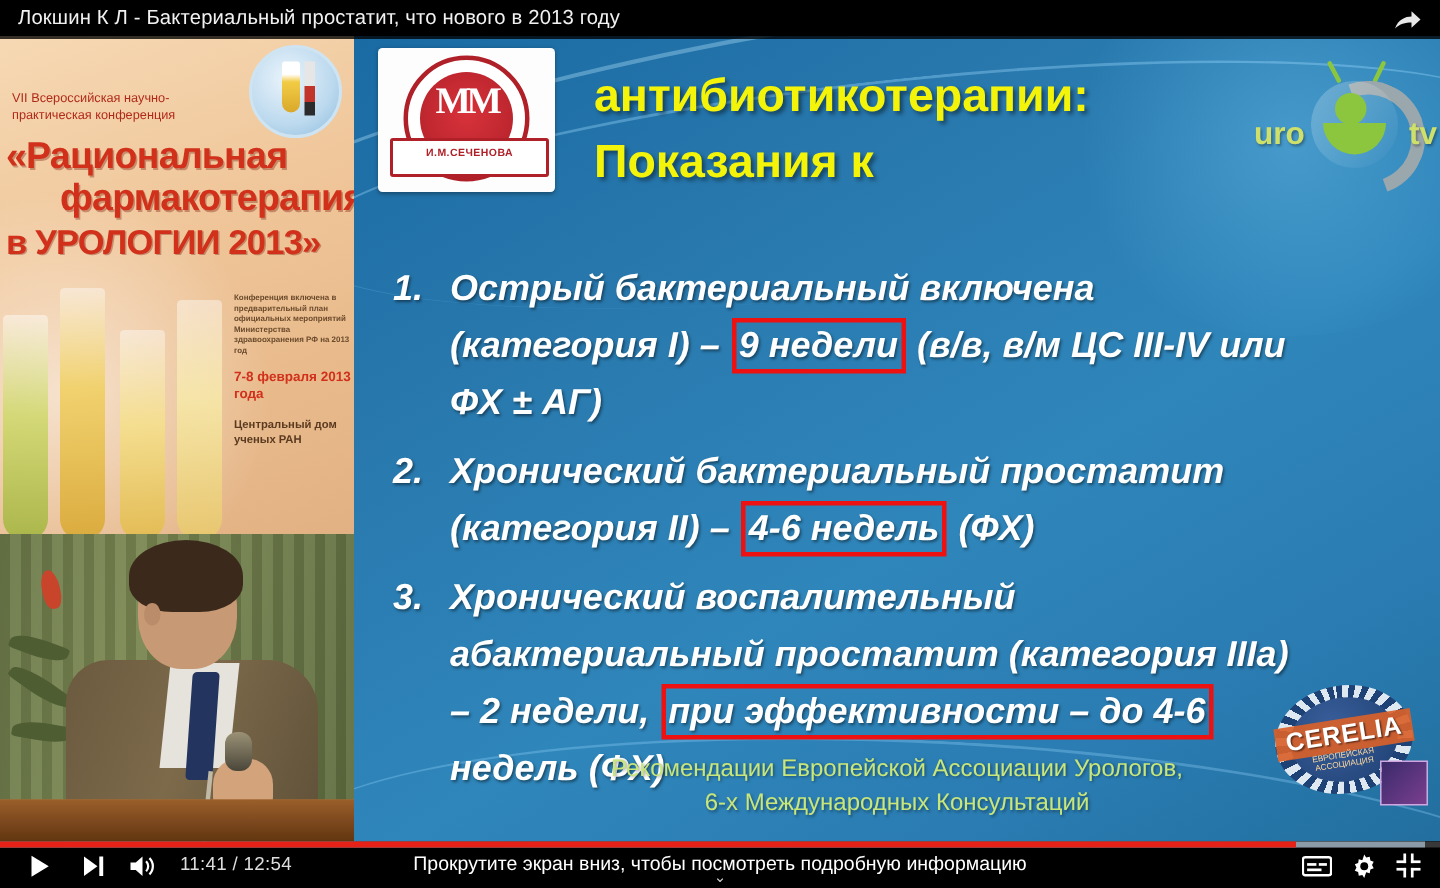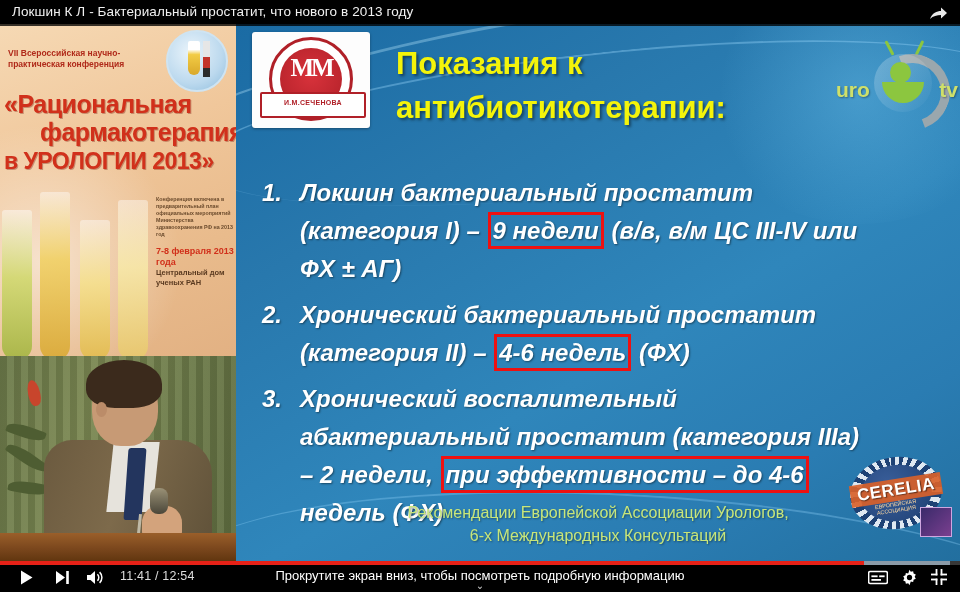--- a/index.html
+++ b/index.html
@@ -22,39 +22,39 @@
   .poster{position:absolute;left:0;top:0;width:236px;height:332px;overflow:hidden;
     background:linear-gradient(160deg,#f6d9b4 0%,#f0c79b 38%,#e9bb8c 70%,#e2b183 100%);}
   .poster .plight{position:absolute;left:0;top:0;width:236px;height:332px;
     background:radial-gradient(circle at 18% 72%,rgba(255,255,255,.55),rgba(255,255,255,0) 45%);}
   .poster .tubes{position:absolute;left:-4px;bottom:-4px;width:170px;height:180px;}
   .poster .tube{position:absolute;bottom:0;width:30px;border-radius:3px 3px 14px 14px;opacity:.85;}
   .t1{left:6px;height:150px;background:linear-gradient(to bottom,rgba(255,255,255,.55),#cfd86a 45%,#9fb43c);}
   .t2{left:44px;height:168px;background:linear-gradient(to bottom,rgba(255,255,255,.5),#f0cf5e 40%,#d8a72e);}
   .t3{left:84px;height:140px;background:linear-gradient(to bottom,rgba(255,255,255,.5),#f5e08a 45%,#e2bb49);}
   .t4{left:122px;height:160px;background:linear-gradient(to bottom,rgba(255,255,255,.5),#f7e9a8 42%,#e8c96a);}
-  .poster .conf-line{position:absolute;left:8px;top:24px;width:138px;color:#b02a1a;
-    font-weight:bold;font-size:8.5px;line-height:11px;}
+  .poster .conf-line{position:absolute;left:8px;top:36px;width:138px;color:#b02a1a;
+    font-weight:normal;font-size:8.5px;line-height:11px;}
   .poster .big1,.poster .big2,.poster .big3{position:absolute;left:4px;color:#d1301b;
     font-weight:bold;font-style:normal;letter-spacing:-.5px;
     text-shadow:1px 1px 0 rgba(120,20,10,.35);}
   .poster .big1{top:66px;font-size:25px;}
   .poster .big2{top:94px;font-size:25px;margin-left:36px;}
   .poster .big3{top:124px;font-size:23px;}
   .poster .emblem{position:absolute;right:8px;top:6px;width:58px;height:58px;border-radius:50%;
     background:radial-gradient(circle at 40% 35%,#eaf4fb,#bcd9ee 60%,#8cbcdd);
     border:2px solid #cfe4f2;}
   .poster .emblem .flask{position:absolute;left:20px;top:9px;width:12px;height:34px;
     background:linear-gradient(to bottom,#fff 25%,#f2cc45 40%,#d9a82a);border-radius:2px 2px 6px 6px;}
   .poster .emblem .bar{position:absolute;left:35px;top:9px;width:7px;height:36px;
     background:linear-gradient(to bottom,#e6e6e6 45%,#c2342a 45%,#c2342a 75%,#2b2b2b 75%);}
   .poster .sidebox{position:absolute;left:156px;top:172px;width:78px;}
   .poster .micro{color:#6a4a2c;font-size:5.3px;line-height:7px;font-weight:bold;}
   .poster .dates{color:#d1301b;font-size:9px;font-weight:bold;line-height:11px;margin-top:8px;}
-  .poster .venue{color:#5a3a20;font-size:7.5px;font-weight:bold;line-height:10px;}
+  .poster .venue{color:#5a3a20;font-size:7.5px;font-weight:bold;line-height:10px;margin-top:10px;}
 
   
   .speaker{position:absolute;left:0;top:332px;width:236px;height:205px;overflow:hidden;
     background:linear-gradient(100deg,#6c7a4a 0%,#7b8852 35%,#6f7d4b 65%,#5f6d40 100%);}
   .speaker .curtain{position:absolute;inset:0;
     background:repeating-linear-gradient(90deg,rgba(0,0,0,.10) 0 7px,rgba(255,255,255,.05) 7px 14px);}
   .speaker .plant{position:absolute;left:2px;top:18px;width:60px;height:160px;}
   .speaker .leaf{position:absolute;background:#4e5d32;border-radius:60% 10% 60% 10%;transform:rotate(20deg);}
   .speaker .flower{position:absolute;left:26px;top:6px;width:12px;height:26px;background:#c8452c;
     border-radius:50% 50% 40% 40%;transform:rotate(-12deg);}
@@ -240,39 +240,39 @@
         <div class="seal">
           <div class="inner"></div>
           <div class="mm">ММ</div>
         </div>
         <div class="ribbon">
             <span>И.М.СЕЧЕНОВА</span>
           </div>
       </div>
 
       <div class="slide-title">
+        <div>антибиотикотерапии:</div>
         <div>Показания к</div>
-        <div>антибиотикотерапии:</div>
       </div>
 
       <div class="urotv">
         <div class="ant a1"></div>
           <div class="ant a2"></div>
         <div class="arc1"></div>
           <div class="ball"></div>
         <div class="dot"></div>
           <div class="smile"></div>
         <div class="txt uro">uro</div>
         <div class="txt tv">tv</div>
       </div>
 
       <div class="body-list" id="slide-items">
           <div class="li">
             <span class="num">1.</span>
-            <div class="ln"><span>Локшин бактериальный простатит</span></div>
+            <div class="ln"><span>Острый бактериальный включена</span></div>
             <div class="ln"><span>(категория I) – </span><span class="hl" style="border-color: rgb(238, 17, 17);">9 недели</span><span> (в/в, в/м ЦС III-IV или</span></div>
             <div class="ln"><span>ФХ ± АГ)</span></div>
           </div>
           <div class="li">
             <span class="num">2.</span>
             <div class="ln"><span>Хронический бактериальный простатит</span></div>
             <div class="ln"><span>(категория II) – </span><span class="hl" style="border-color: rgb(238, 17, 17);">4-6 недель</span><span> (ФХ)</span></div>
           </div>
           <div class="li">
             <span class="num">3.</span>

